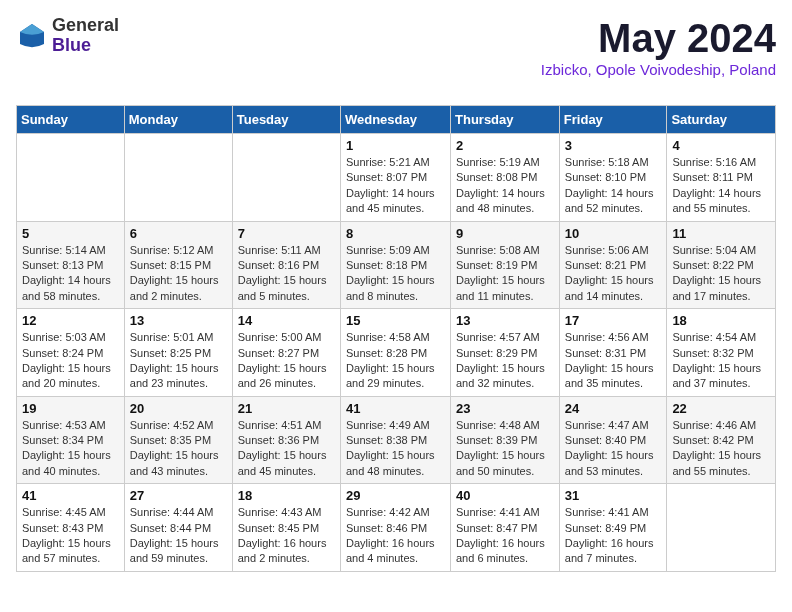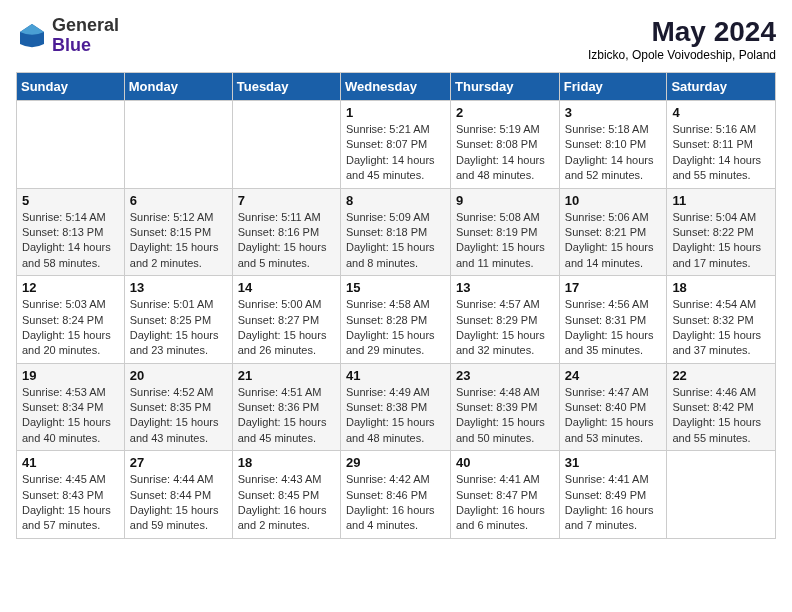--- a/index.html
+++ b/index.html
@@ -7,21 +7,20 @@
       font-family: Arial, sans-serif;
       background: #fff;
       width: 792px;
       min-height: 612px;
       padding: 16px;
     }
     .header {
       display: flex;
       justify-content: space-between;
       align-items: flex-start;
-      margin-bottom: 10px;
     }
     .logo {
       display: flex;
       align-items: center;
     }
     .logo-text {
       display: flex;
       flex-direction: column;
       line-height: 1.1;
     }
@@ -37,32 +36,33 @@
     }
     .logo-icon {
       width: 32px;
       height: 32px;
       margin-right: 4px;
     }
     .title-block {
       text-align: right;
     }
     .month-title {
-      font-size: 28px;
+      font-size: 40px;
       font-weight: bold;
       color: #1a1a2e;
     }
     .location {
-      font-size: 12px;
-      color: #000000;
+      font-size: 15px;
+      color: #6d28d9;
     }
     .calendar {
       width: 100%;
       border-collapse: collapse;
       font-size: 11px;
+      margin-top: 27px;
     }
     .calendar th {
       background-color: #1a5fa8;
       color: #fff;
       padding: 6px 4px;
       text-align: left;
       font-size: 13px;
       font-weight: bold;
       border: 1px solid #ccc;
     }

